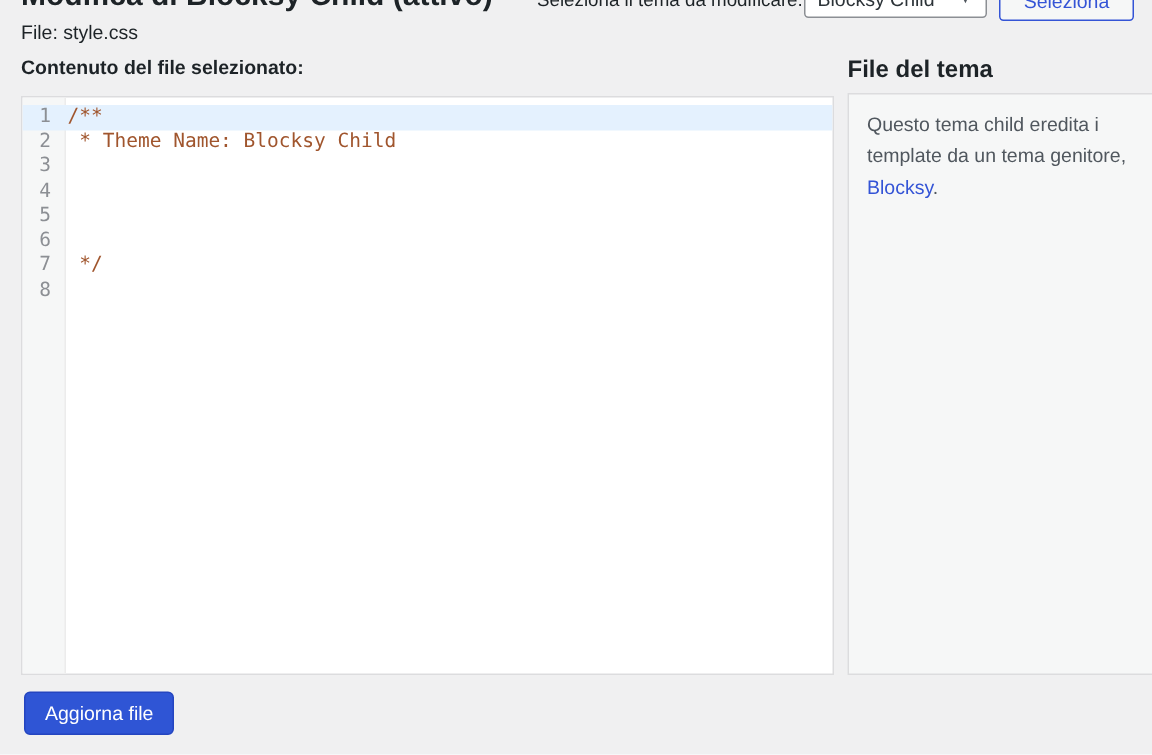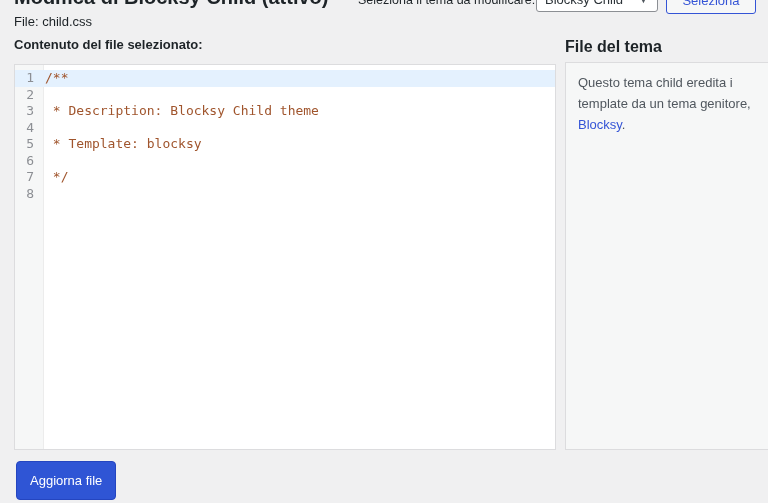--- a/index.html
+++ b/index.html
@@ -82,60 +82,59 @@
   }
   .file-item.selected {
     background: #fff;
     border-top: 1px solid #dcdcde; border-bottom: 1px solid #dcdcde;
     border-left: 4px solid var(--selected-file-border);
     padding-left: 9px; color: #2c3338; font-weight: 700; cursor: default;
   }
 
   
   .update-btn {
-    position: absolute; left: 16px; top: 461px; height: 39px; min-width: 91px;
+    position: absolute; left: 16px; top: 461px; height: 29px; min-width: 91px;
     padding: 0 13px; background: var(--button-bg); border: 1px solid #2445c0;
     border-radius: 4px; color: #fff; font-size: 13px; font-family: inherit;
     display: flex; align-items: center; justify-content: center; cursor: pointer;
   }
 </style>
 </head>
 <body>
 
 <h1 class="page-title">Modifica di Blocksy Child (attivo)</h1>
 <span class="selector-label">Seleziona il tema da modificare:</span>
 <div class="theme-select">
   <span>Blocksy Child</span>
   <span class="chevron">▼</span>
 </div>
 <button class="select-submit">Seleziona</button>
 
-<div class="file-label">File: child.css</div>
+<div class="file-label">File: style.css</div>
 <div class="content-label">Contenuto del file selezionato:</div>
 
 <div class="editor">
   <div class="gutter-bg"></div>
   <div class="cm-rows">
       <div class="cm-row active">
         <span class="cm-num">1</span>
         <span class="cm-code">/**</span>
       </div>
       <div class="cm-row">
         <span class="cm-num">2</span>
+        <span class="cm-code"> * Theme Name: Blocksy Child</span>
       </div>
       <div class="cm-row">
         <span class="cm-num">3</span>
-        <span class="cm-code"> * Description: Blocksy Child theme</span>
       </div>
       <div class="cm-row">
         <span class="cm-num">4</span>
       </div>
       <div class="cm-row">
         <span class="cm-num">5</span>
-        <span class="cm-code"> * Template: blocksy</span>
       </div>
       <div class="cm-row">
         <span class="cm-num">6</span>
       </div>
       <div class="cm-row">
         <span class="cm-num">7</span>
         <span class="cm-code"> */</span>
       </div>
       <div class="cm-row">
         <span class="cm-num">8</span>

